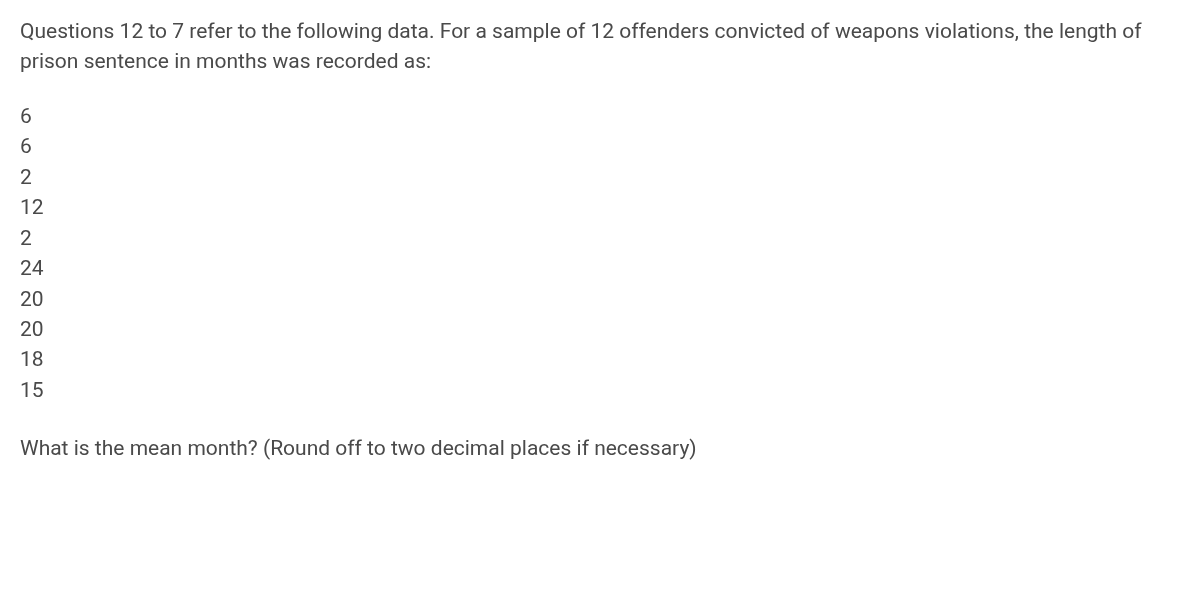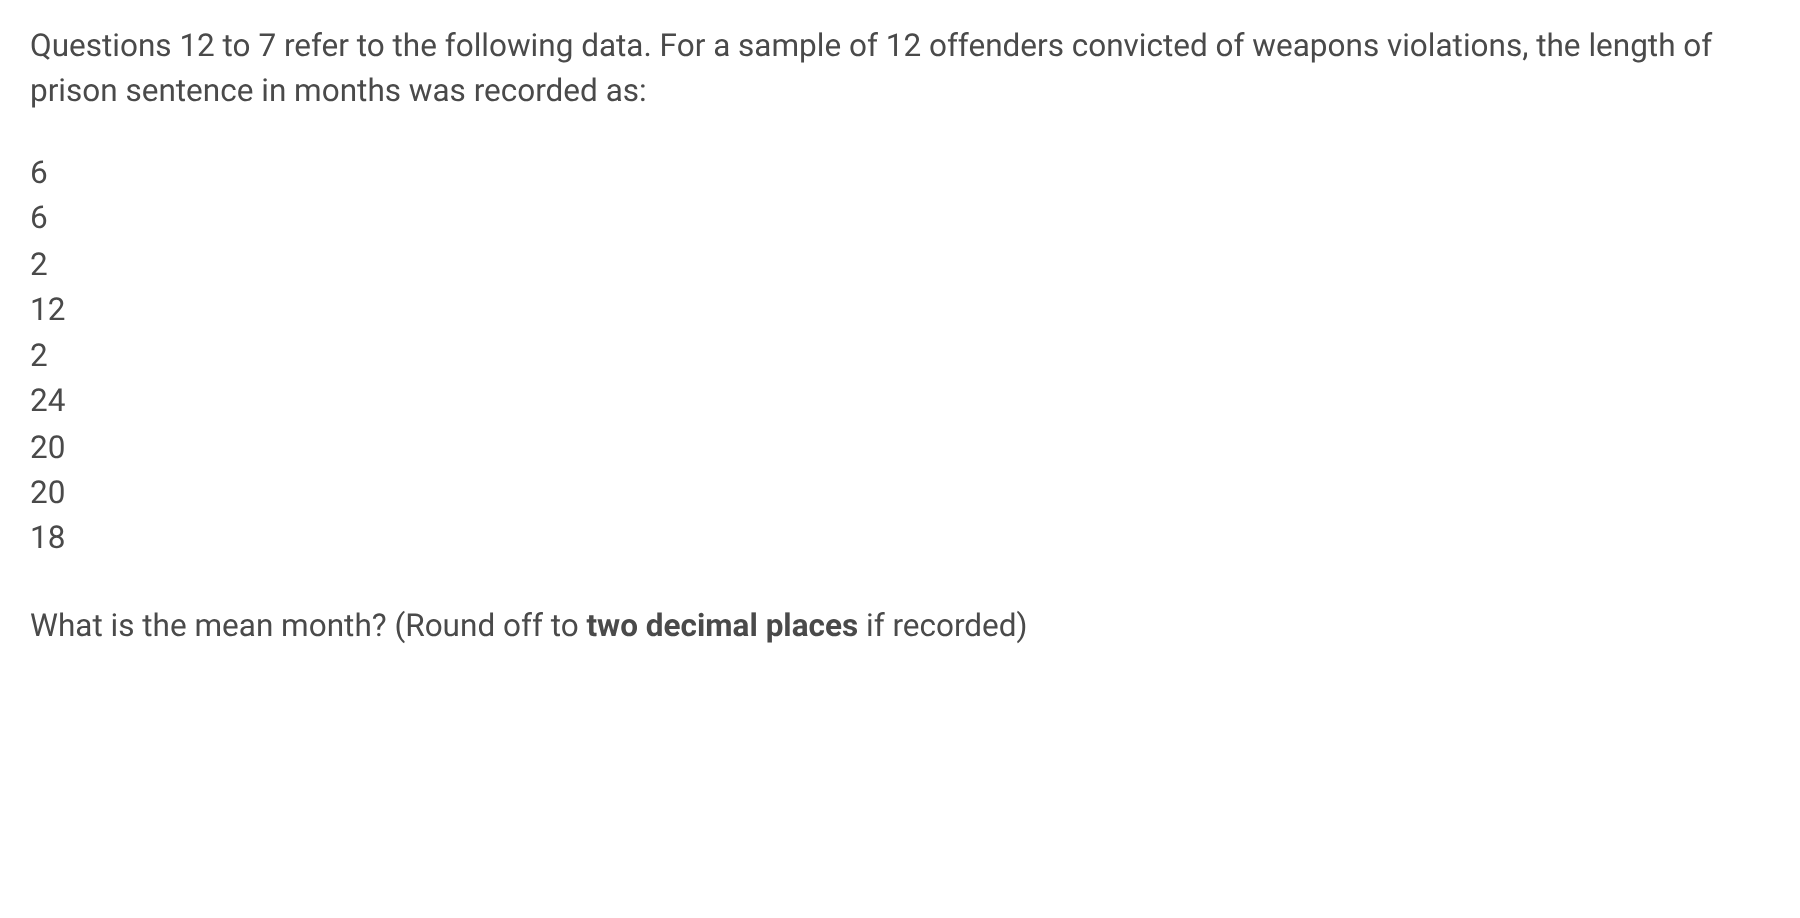--- a/index.html
+++ b/index.html
@@ -23,37 +23,38 @@
     .intro-text .bold {
       font-weight: 400;
     }
     .data-list {
       margin-bottom: 28px;
     }
     .data-list div {
       line-height: 1.45;
     }
     .question-text .bold {
-      font-weight: 700;
+      font-weight: 400;
     }
   </style>
 </head>
 <body>
 
 <div class="intro-text">
   <span>Questions 12 to 7 refer to the following data. For a </span><span class="bold">sample</span><span> of 12 offenders convicted of weapons violations, the length of prison sentence in months was recorded as:</span>
 </div>
 
 <div class="data-list">
   <div>6</div>
   <div>6</div>
   <div>2</div>
   <div>12</div>
   <div>2</div>
   <div>24</div>
   <div>20</div>
   <div>20</div>
   <div>18</div>
+  <div>15</div>
 </div>
 
 <div class="question-text">
-  <span>What is the mean month? (Round off to </span><span class="bold">two decimal places</span><span> if recorded)</span>
+  <span>What is the mean month? (Round off to </span><span class="bold">two decimal places</span><span> if necessary)</span>
 </div>
 
 </body></html>

